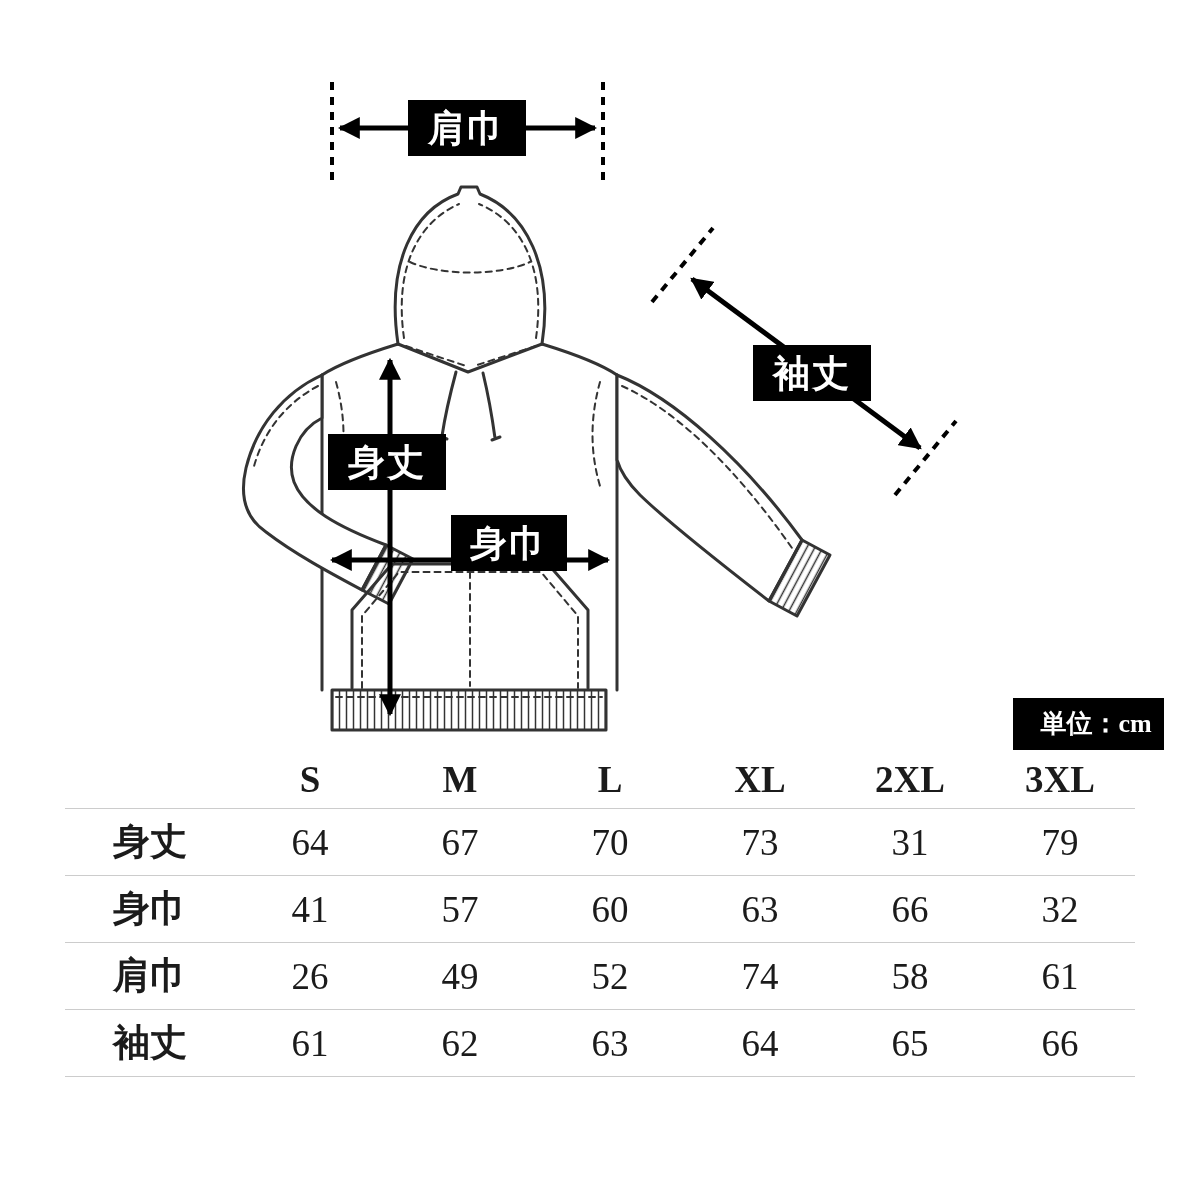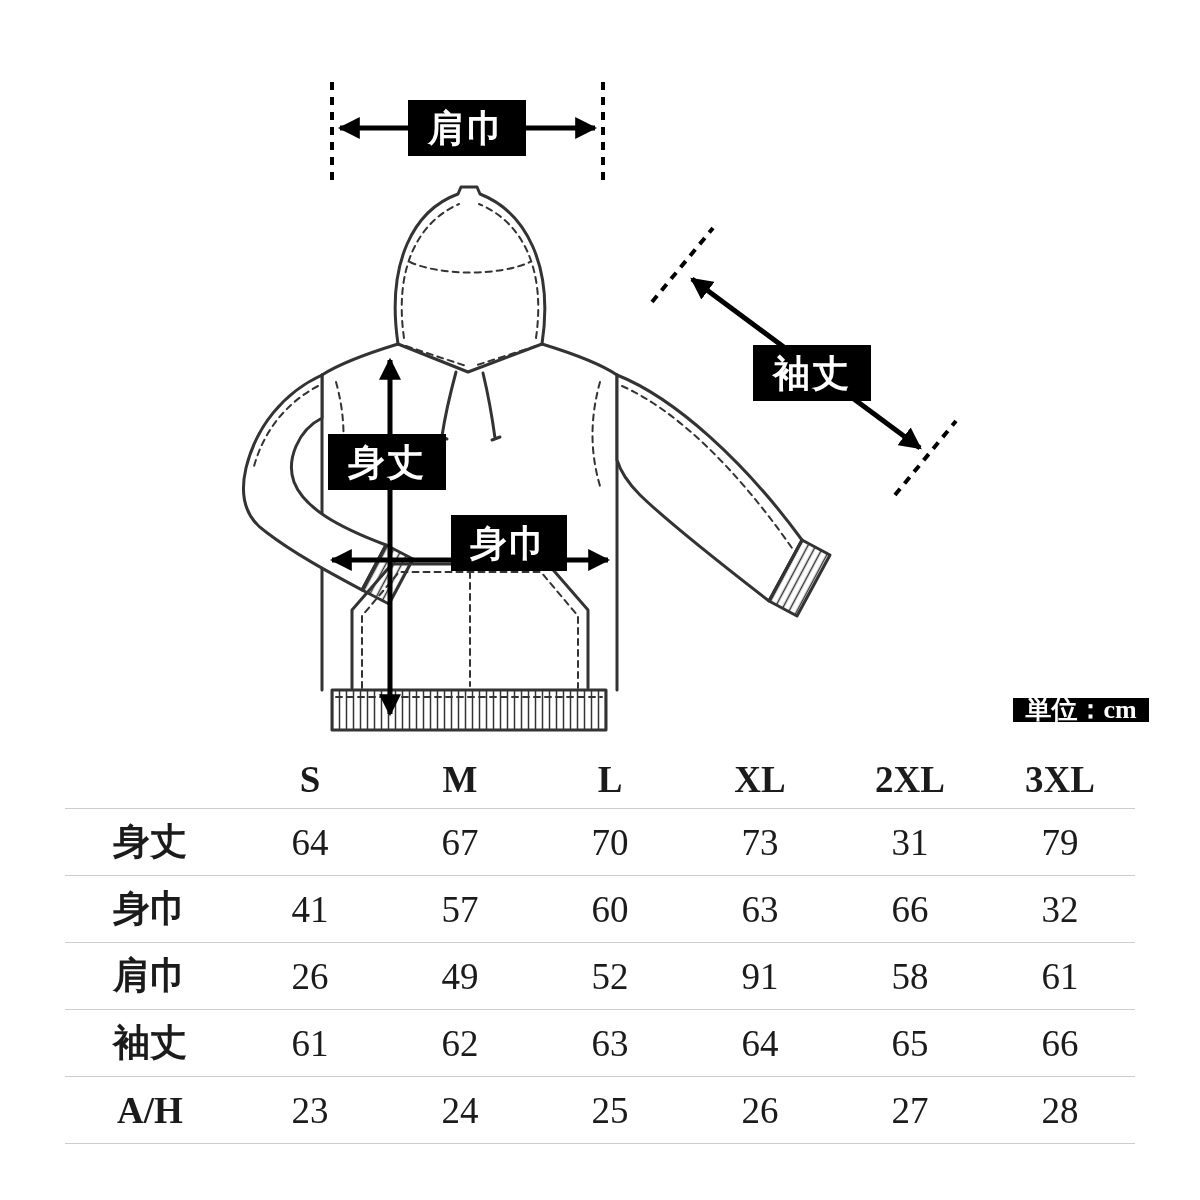--- a/index.html
+++ b/index.html
@@ -38,29 +38,30 @@
   }
   .lbl-shoulder { left: 408px; top: 100px; width: 118px; height: 56px; }
   .lbl-bodylen  { left: 328px; top: 434px; width: 118px; height: 56px; }
   .lbl-bodywid  { left: 451px; top: 515px; width: 116px; height: 56px; }
   .lbl-sleeve   { left: 753px; top: 345px; width: 118px; height: 56px; }
   .unit-badge {
     position: absolute;
     left: 1013px;
     top: 698px;
     width: 136px;
-    height: 24px;
+    height: 52px;
     background: #000000;
     color: #ffffff;
     font-weight: bold;
     font-size: 26px;
     display: flex;
     align-items: center;
     justify-content: center;
     line-height: 1;
+    padding-left: 15px;
   }
   table.size-table {
     position: absolute;
     left: 65px;
     top: 750px;
     width: 1070px;
     border-collapse: collapse;
     table-layout: fixed;
     font-size: 37px;
     color: #1b1b1b;
@@ -203,38 +204,29 @@
           <td>60</td>
           <td>63</td>
           <td>66</td>
           <td>32</td>
         </tr>
         <tr>
           <th class="row-label">肩巾</th>
           <td>26</td>
           <td>49</td>
           <td>52</td>
-          <td>91</td>
+          <td>74</td>
           <td>58</td>
           <td>61</td>
         </tr>
         <tr>
           <th class="row-label">袖丈</th>
           <td>61</td>
           <td>62</td>
           <td>63</td>
           <td>64</td>
           <td>65</td>
           <td>66</td>
         </tr>
-        <tr>
-          <th class="row-label">A/H</th>
-          <td>23</td>
-          <td>24</td>
-          <td>25</td>
-          <td>26</td>
-          <td>27</td>
-          <td>28</td>
-        </tr>
       </tbody>
   </table>
 
 </div>
 
 </body></html>

